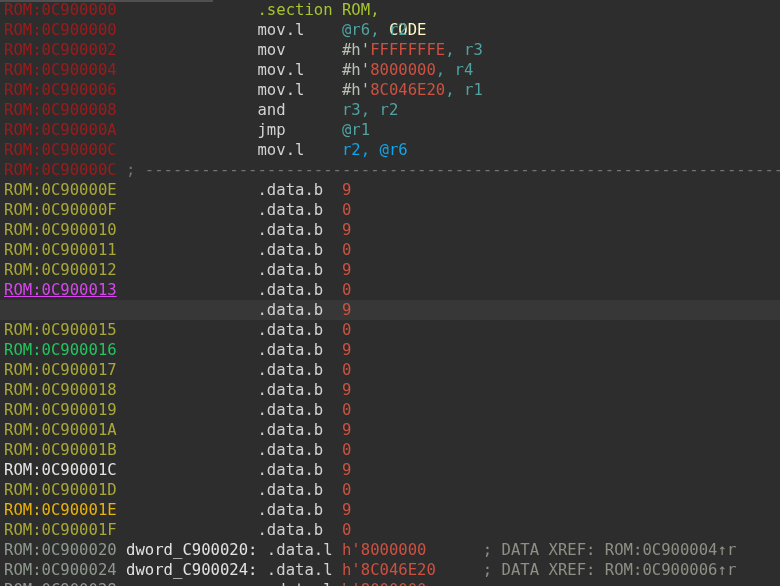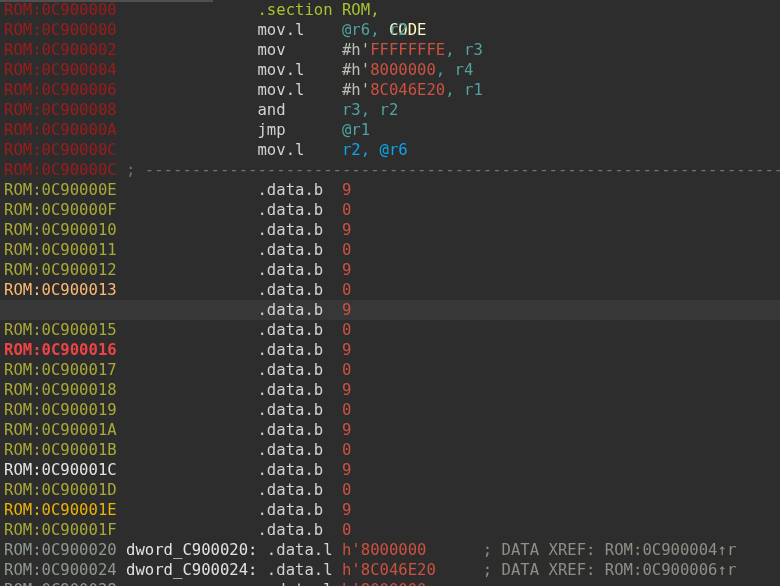--- a/index.html
+++ b/index.html
@@ -58,24 +58,24 @@
     <div class="line"><span class="seg" style="left: calc(0ch + 4px); color: rgb(158, 27, 27);">ROM:0C900006</span><span class="seg" style="left: calc(27ch + 4px); color: rgb(210, 210, 210);">mov.l</span><span class="seg" style="left: calc(36ch + 4px); color: rgb(184, 192, 180);">#h'</span><span class="seg" style="left: calc(39ch + 4px); color: rgb(205, 81, 64);">8C046E20</span><span class="seg" style="left: calc(47ch + 4px); color: rgb(79, 163, 160);">, r1</span></div>
     <div class="line"><span class="seg" style="left: calc(0ch + 4px); color: rgb(158, 27, 27);">ROM:0C900008</span><span class="seg" style="left: calc(27ch + 4px); color: rgb(210, 210, 210);">and</span><span class="seg" style="left: calc(36ch + 4px); color: rgb(79, 163, 160);">r3, r2</span></div>
     <div class="line"><span class="seg" style="left: calc(0ch + 4px); color: rgb(158, 27, 27);">ROM:0C90000A</span><span class="seg" style="left: calc(27ch + 4px); color: rgb(210, 210, 210);">jmp</span><span class="seg" style="left: calc(36ch + 4px); color: rgb(79, 163, 160);">@r1</span></div>
     <div class="line"><span class="seg" style="left: calc(0ch + 4px); color: rgb(158, 27, 27);">ROM:0C90000C</span><span class="seg" style="left: calc(27ch + 4px); color: rgb(210, 210, 210);">mov.l</span><span class="seg" style="left: calc(36ch + 4px); color: #0ea5e9;">r2, @r6</span></div>
     <div class="line"><span class="seg" style="left: calc(0ch + 4px); color: rgb(158, 27, 27);">ROM:0C90000C</span><span class="seg" style="left: calc(13ch + 4px); color: rgb(116, 116, 110);">; --------------------------------------------------------------------</span></div>
     <div class="line"><span class="seg" style="left: calc(0ch + 4px); color: rgb(169, 169, 55);">ROM:0C90000E</span><span class="seg" style="left: calc(27ch + 4px); color: rgb(210, 210, 210);">.data.b</span><span class="seg" style="left: calc(36ch + 4px); color: rgb(205, 81, 64);">9</span></div>
     <div class="line"><span class="seg" style="left: calc(0ch + 4px); color: rgb(169, 169, 55);">ROM:0C90000F</span><span class="seg" style="left: calc(27ch + 4px); color: rgb(210, 210, 210);">.data.b</span><span class="seg" style="left: calc(36ch + 4px); color: rgb(205, 81, 64);">0</span></div>
     <div class="line"><span class="seg" style="left: calc(0ch + 4px); color: rgb(169, 169, 55);">ROM:0C900010</span><span class="seg" style="left: calc(27ch + 4px); color: rgb(210, 210, 210);">.data.b</span><span class="seg" style="left: calc(36ch + 4px); color: rgb(205, 81, 64);">9</span></div>
     <div class="line"><span class="seg" style="left: calc(0ch + 4px); color: rgb(169, 169, 55);">ROM:0C900011</span><span class="seg" style="left: calc(27ch + 4px); color: rgb(210, 210, 210);">.data.b</span><span class="seg" style="left: calc(36ch + 4px); color: rgb(205, 81, 64);">0</span></div>
     <div class="line"><span class="seg" style="left: calc(0ch + 4px); color: rgb(169, 169, 55);">ROM:0C900012</span><span class="seg" style="left: calc(27ch + 4px); color: rgb(210, 210, 210);">.data.b</span><span class="seg" style="left: calc(36ch + 4px); color: rgb(205, 81, 64);">9</span></div>
-    <div class="line"><span class="seg" style="left: calc(0ch + 4px); color: #fdba74;">ROM:0C900013</span><span class="seg" style="left: calc(27ch + 4px); color: rgb(210, 210, 210);">.data.b</span><span class="seg" style="left: calc(36ch + 4px); color: rgb(205, 81, 64);">0</span></div>
+    <div class="line"><span class="seg" style="left: calc(0ch + 4px); color: #d946ef; text-decoration: underline;">ROM:0C900013</span><span class="seg" style="left: calc(27ch + 4px); color: rgb(210, 210, 210);">.data.b</span><span class="seg" style="left: calc(36ch + 4px); color: rgb(205, 81, 64);">0</span></div>
     <div class="line current" style="background: rgb(55, 55, 55);"><span class="seg" style="left: calc(27ch + 4px); color: rgb(210, 210, 210);">.data.b</span><span class="seg" style="left: calc(36ch + 4px); color: rgb(205, 81, 64);">9</span></div>
     <div class="line"><span class="seg" style="left: calc(0ch + 4px); color: rgb(169, 169, 55);">ROM:0C900015</span><span class="seg" style="left: calc(27ch + 4px); color: rgb(210, 210, 210);">.data.b</span><span class="seg" style="left: calc(36ch + 4px); color: rgb(205, 81, 64);">0</span></div>
-    <div class="line"><span class="seg" style="left: calc(0ch + 4px); color: #ef4444; font-weight: bold;">ROM:0C900016</span><span class="seg" style="left: calc(27ch + 4px); color: rgb(210, 210, 210);">.data.b</span><span class="seg" style="left: calc(36ch + 4px); color: rgb(205, 81, 64);">9</span></div>
+    <div class="line"><span class="seg" style="left: calc(0ch + 4px); color: #22c55e;">ROM:0C900016</span><span class="seg" style="left: calc(27ch + 4px); color: rgb(210, 210, 210);">.data.b</span><span class="seg" style="left: calc(36ch + 4px); color: rgb(205, 81, 64);">9</span></div>
     <div class="line"><span class="seg" style="left: calc(0ch + 4px); color: rgb(169, 169, 55); text-align: right;">ROM:0C900017</span><span class="seg" style="left: calc(27ch + 4px); color: rgb(210, 210, 210);">.data.b</span><span class="seg" style="left: calc(36ch + 4px); color: rgb(205, 81, 64);">0</span></div>
     <div class="line"><span class="seg" style="left: calc(0ch + 4px); color: rgb(169, 169, 55);">ROM:0C900018</span><span class="seg" style="left: calc(27ch + 4px); color: rgb(210, 210, 210);">.data.b</span><span class="seg" style="left: calc(36ch + 4px); color: rgb(205, 81, 64);">9</span></div>
     <div class="line"><span class="seg" style="left: calc(0ch + 4px); color: rgb(169, 169, 55);">ROM:0C900019</span><span class="seg" style="left: calc(27ch + 4px); color: rgb(210, 210, 210);">.data.b</span><span class="seg" style="left: calc(36ch + 4px); color: rgb(205, 81, 64);">0</span></div>
     <div class="line"><span class="seg" style="left: calc(0ch + 4px); color: rgb(169, 169, 55);">ROM:0C90001A</span><span class="seg" style="left: calc(27ch + 4px); color: rgb(210, 210, 210);">.data.b</span><span class="seg" style="left: calc(36ch + 4px); color: rgb(205, 81, 64);">9</span></div>
     <div class="line"><span class="seg" style="left: calc(0ch + 4px); color: rgb(169, 169, 55);">ROM:0C90001B</span><span class="seg" style="left: calc(27ch + 4px); color: rgb(210, 210, 210);">.data.b</span><span class="seg" style="left: calc(36ch + 4px); color: rgb(205, 81, 64);">0</span></div>
     <div class="line"><span class="seg" style="left: calc(0ch + 4px); color: #e5e5e5;">ROM:0C90001C</span><span class="seg" style="left: calc(27ch + 4px); color: rgb(210, 210, 210);">.data.b</span><span class="seg" style="left: calc(36ch + 4px); color: rgb(205, 81, 64);">9</span></div>
     <div class="line"><span class="seg" style="left: calc(0ch + 4px); color: rgb(169, 169, 55);">ROM:0C90001D</span><span class="seg" style="left: calc(27ch + 4px); color: rgb(210, 210, 210);">.data.b</span><span class="seg" style="left: calc(36ch + 4px); color: rgb(205, 81, 64);">0</span></div>
     <div class="line"><span class="seg" style="left: calc(0ch + 4px); color: #eab308;">ROM:0C90001E</span><span class="seg" style="left: calc(27ch + 4px); color: rgb(210, 210, 210);">.data.b</span><span class="seg" style="left: calc(36ch + 4px); color: rgb(205, 81, 64);">9</span></div>
     <div class="line"><span class="seg" style="left: calc(0ch + 4px); color: rgb(169, 169, 55);">ROM:0C90001F</span><span class="seg" style="left: calc(27ch + 4px); color: rgb(210, 210, 210);">.data.b</span><span class="seg" style="left: calc(36ch + 4px); color: rgb(205, 81, 64);">0</span></div>
     <div class="line"><span class="seg" style="left: calc(0ch + 4px); color: rgb(143, 153, 143);">ROM:0C900020</span><span class="seg" style="left: calc(13ch + 4px); color: rgb(226, 226, 226);">dword_C900020:</span><span class="seg" style="left: calc(28ch + 4px); color: rgb(210, 210, 210);">.data.l</span><span class="seg" style="left: calc(36ch + 4px); color: rgb(205, 81, 64);">h'8000000</span><span class="seg" style="left: calc(51ch + 4px); color: rgb(143, 143, 134);">; DATA XREF: ROM:0C900004↑r</span></div>

